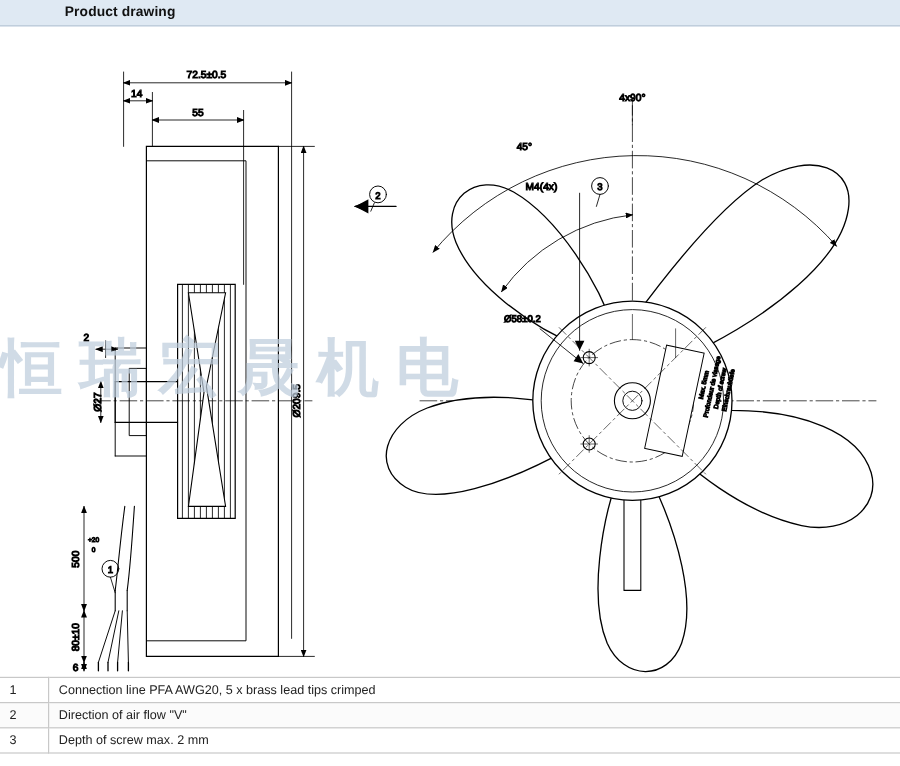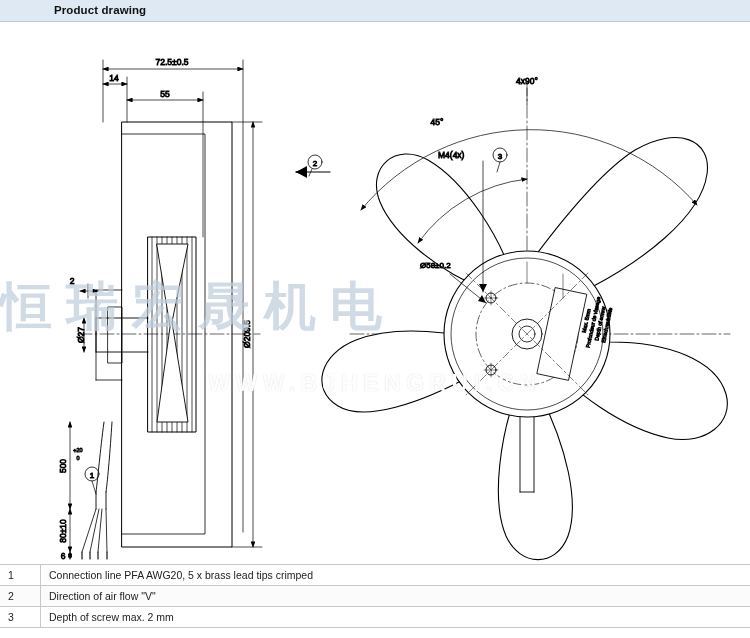--- a/index.html
+++ b/index.html
@@ -293,21 +293,20 @@
 
       <line x1="563" y1="276" x2="563" y2="252" stroke-width="0.5"></line>
       <line x1="527" y1="261" x2="527" y2="240" stroke-width="0.5"></line>
     </g>
   </g>
 </svg>
 </div>
 
 <div class="watermark">
   <div class="wm-cn">恒瑞宏晟机电</div>
-  <div class="wm-url">WWW.BJHENGRUI.CN</div>
 </div>
 
 <table class="notes">
   <tbody>
     <tr>
       <td class="num">1</td>
       <td>Connection line PFA AWG20, 5 x brass lead tips crimped</td>
     </tr>
     <tr>
       <td class="num">2</td>

